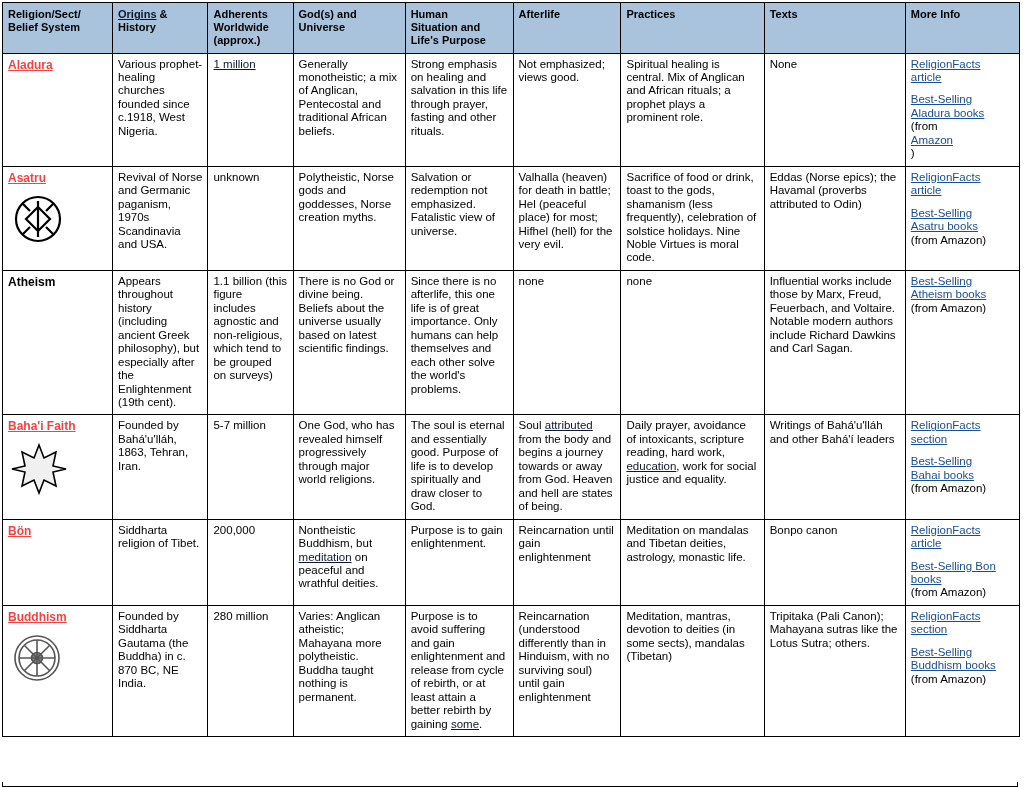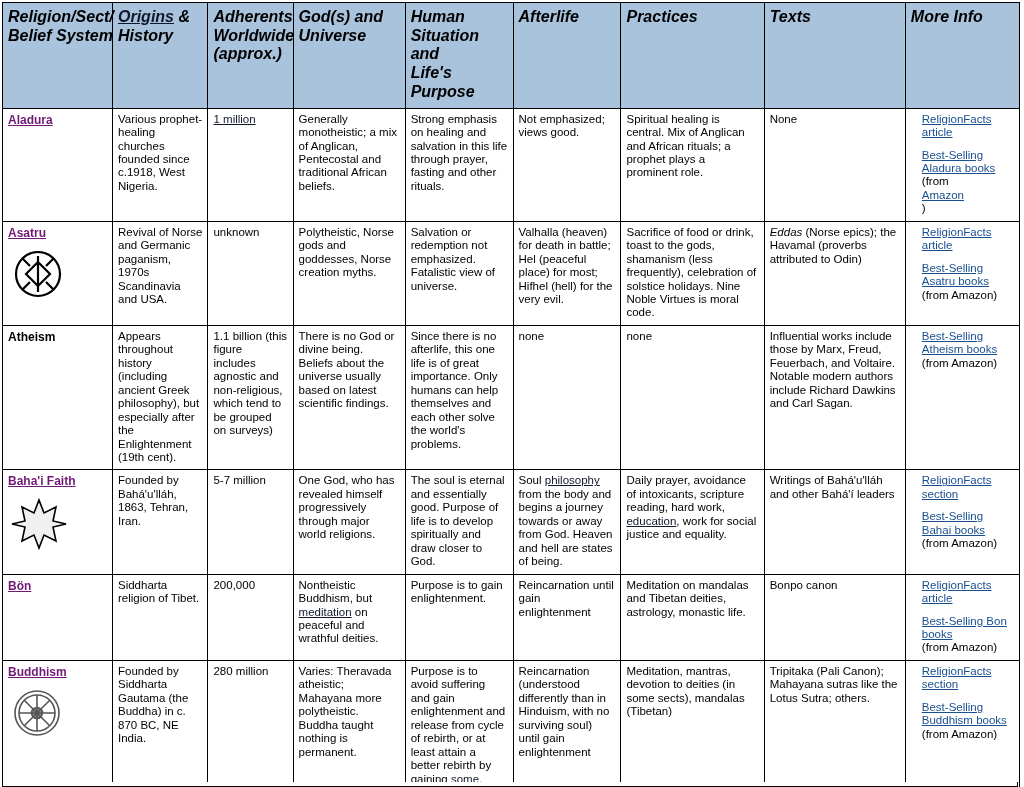--- a/index.html
+++ b/index.html
@@ -28,62 +28,59 @@
   }
   table.cmp th, table.cmp td {
     border: 1px solid #000000;
     vertical-align: top;
     padding: 4px 5px 5px 5px;
     line-height: 1.17;
   }
   table.cmp thead th {
     background: #a9c3dd;
     font-weight: bold;
-    font-size: 16px;
+    font-size: 11px;
     vertical-align: top;
     text-align: left;
     padding: 5px 5px 6px 5px;
-    font-style: italic;
   }
   td.relcell {
     background: #ffffff;
   }
   .relname {
     font-weight: bold;
     font-size: 12px;
   }
   a.wl {
-    color: #701a75;
+    color: #ef4444;
     text-decoration: underline;
   }
   a.pl {
     color: #0f172a;
     text-decoration: underline;
   }
   .infolinks a {
     display: block;
     color: #1a4f8f;
     text-decoration: underline;
   }
   .infolinks .grp {
     margin-bottom: 9px;
-    margin-left: 11px;
   }
   .infolinks .grp:last-child {
     margin-bottom: 0;
   }
   .plain {
     color: #000;
   }
   .emblem {
     margin: 8px 0 2px 2px;
     height: 52px;
   }
   .ital {
-    font-style: italic;
   }
   .bottom-strip {
     position: absolute;
     left: 2px;
     top: 780px;
     width: 1016px;
     height: 5px;
     border: 1px solid #000;
     border-top: none;
     background: #fff;
@@ -200,21 +197,21 @@
         <div class="emblem">
           <svg width="58" height="54" viewBox="0 0 58 54">
             <polygon points="29,3 34,16 46,10 43,24 56,27 43,30 46,44 34,38 29,51 24,38 12,44 15,30 2,27 15,24 12,10 24,16" fill="#f0f0f0" stroke="#000" stroke-width="1.6"></polygon>
           </svg>
         </div>
       </td>
       <td>Founded by Bahá'u'lláh, 1863, Tehran, Iran.</td>
       <td>5-7 million</td>
       <td>One God, who has revealed himself progressively through major world religions.</td>
       <td>The soul is eternal and essentially good. Purpose of life is to develop spiritually and draw closer to God.</td>
-      <td>Soul <a class="pl" href="#">philosophy</a> from the body and begins a journey towards or away from God. Heaven and hell are states of being.</td>
+      <td>Soul <a class="pl" href="#">attributed</a> from the body and begins a journey towards or away from God. Heaven and hell are states of being.</td>
       <td>Daily prayer, avoidance of intoxicants, scripture reading, hard work, <a class="pl" href="#">education</a>, work for social justice and equality.</td>
       <td>Writings of Bahá'u'lláh and other Bahá'í leaders</td>
       <td class="infolinks">
         <div class="grp">
           <a href="#"><span>ReligionFacts</span><br><span>section</span></a>
         </div>
         <div class="grp">
           <a href="#"><span>Best-Selling</span><br><span>Bahai books</span></a>
           <span class="plain">(from Amazon)</span>
         </div>
@@ -252,21 +249,21 @@
               <circle cx="27" cy="26" r="22"></circle>
               <circle cx="27" cy="26" r="18"></circle>
               <circle cx="27" cy="26" r="5.5" fill="#888"></circle>
               <path d="M27 8 L27 44 M9 26 L45 26 M14.5 13.5 L39.5 38.5 M39.5 13.5 L14.5 38.5"></path>
             </g>
           </svg>
         </div>
       </td>
       <td>Founded by Siddharta Gautama (the Buddha) in c. 870 BC, NE India.</td>
       <td>280 million</td>
-      <td>Varies: Theravada atheistic; Mahayana more polytheistic. Buddha taught nothing is permanent.</td>
+      <td>Varies: Anglican atheistic; Mahayana more polytheistic. Buddha taught nothing is permanent.</td>
       <td>Purpose is to avoid suffering and gain enlightenment and release from cycle of rebirth, or at least attain a better rebirth by gaining <a class="pl" href="#">some</a>.</td>
       <td>Reincarnation (understood differently than in Hinduism, with no surviving soul) until gain enlightenment</td>
       <td>Meditation, mantras, devotion to deities (in some sects), mandalas (Tibetan)</td>
       <td>Tripitaka (Pali Canon); Mahayana sutras like the Lotus Sutra; others.</td>
       <td class="infolinks">
         <div class="grp">
           <a href="#"><span>ReligionFacts</span><br><span>section</span></a>
         </div>
         <div class="grp">
           <a href="#"><span>Best-Selling</span><br><span>Buddhism books</span></a>

